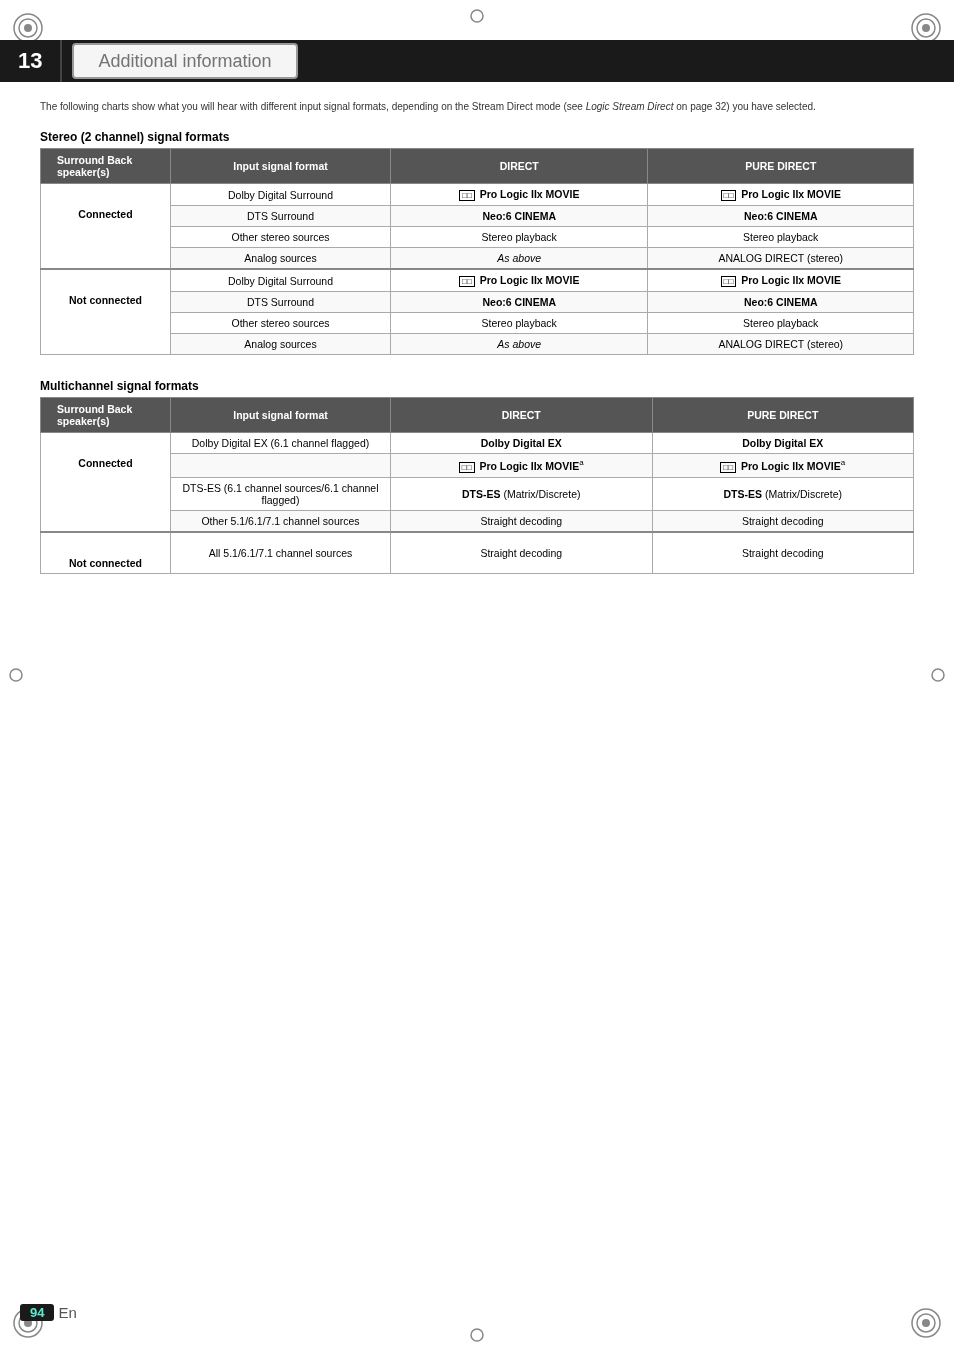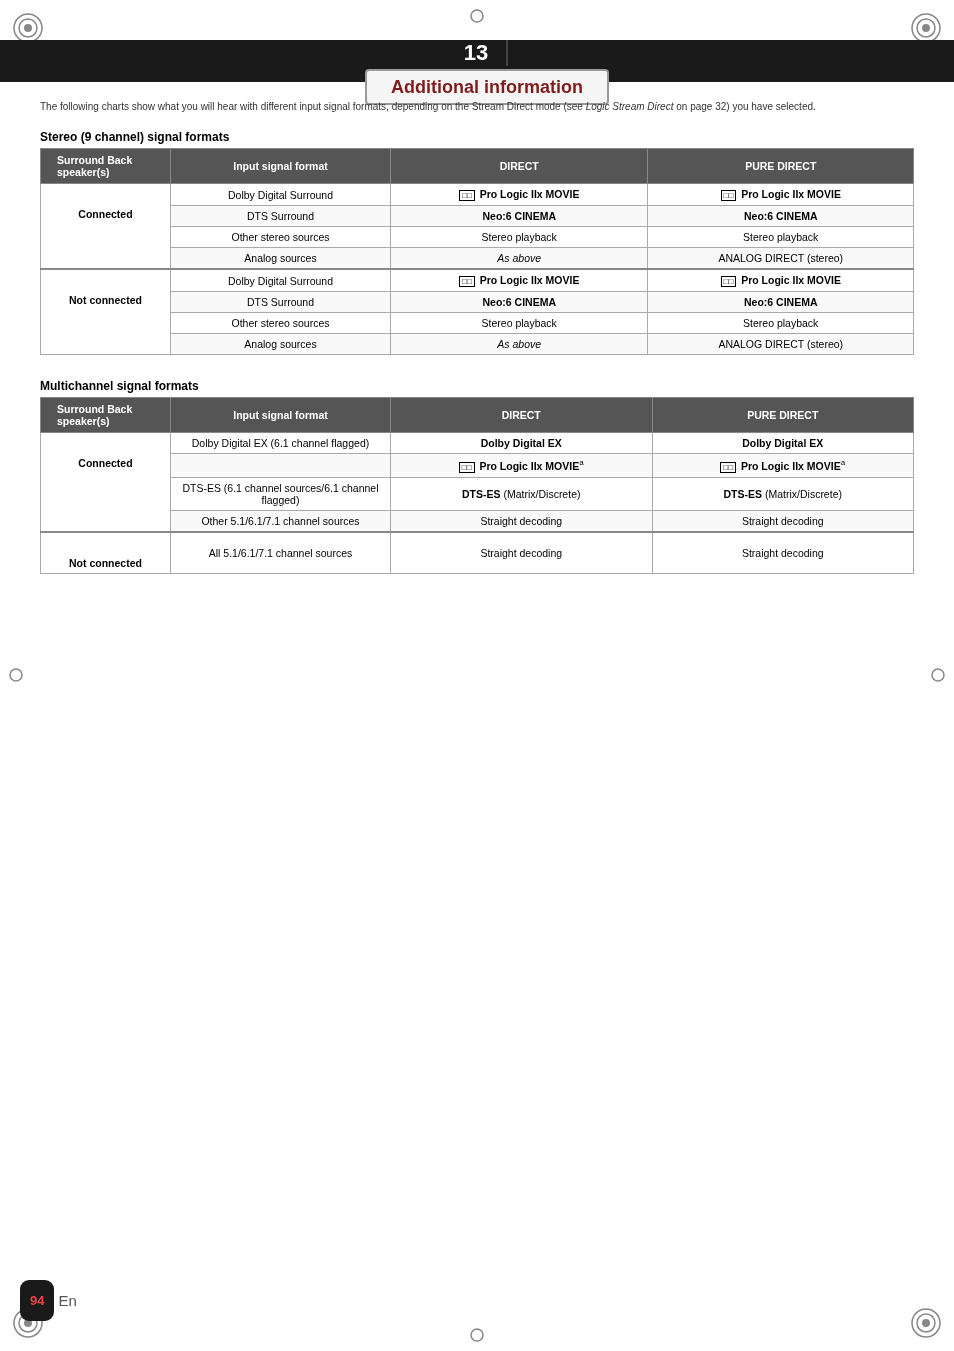--- a/index.html
+++ b/index.html
@@ -29,21 +29,20 @@
     
     .header-bar {
       position: absolute;
       top: 40px;
       left: 0;
       right: 0;
       height: 42px;
       background: #1a1a1a;
       display: flex;
       align-items: center;
-      flex-direction: column;
     }
 
     .chapter-number {
       background: #1a1a1a;
       color: #fff;
       font-size: 22px;
       font-weight: bold;
       padding: 0 18px;
       height: 100%;
       display: flex;
@@ -62,22 +61,22 @@
       display: flex;
       align-items: center;
       margin-top: 3px;
       margin-bottom: 3px;
       position: relative;
       left: 10px;
     }
 
     .chapter-title {
       font-size: 18px;
-      font-weight: bold;
-      color: #7f1d1d;
+      font-weight: normal;
+      color: #737373;
     }
 
     
     .content {
       position: absolute;
       top: 100px;
       left: 40px;
       right: 40px;
     }
 
@@ -183,25 +182,25 @@
       position: absolute;
       bottom: 30px;
       left: 20px;
       display: flex;
       align-items: center;
       gap: 4px;
     }
 
     .page-number-box {
       background: #1a1a1a;
-      color: #ef4444;
+      color: #5eead4;
       font-size: 13px;
       font-weight: bold;
-      padding: 13px 10px;
-      border-radius: 9px;
+      padding: 1px 10px;
+      border-radius: 3px;
     }
 
     .page-lang {
       font-size: 15px;
       color: #555;
     }
 
     
     .dec-circle {
       stroke: #888;
@@ -306,21 +305,21 @@
   </div>
 </div>
 
 <div class="content">
 
 
   <p class="section-intro">
     The following charts show what you will hear with different input signal formats, depending on the Stream Direct mode (see <em>Logic Stream Direct</em> on page 32) you have selected.
   </p>
 
-  <div class="subsection-title">Stereo (9 channel) signal formats</div>
+  <div class="subsection-title">Stereo (2 channel) signal formats</div>
 
   <table class="signal-table">
     <thead>
       <tr class="header-row">
         <th class="left-th">Surround Back speaker(s)</th>
         <th>Input signal format</th>
         <th>DIRECT</th>
         <th>PURE DIRECT</th>
       </tr>
     </thead>

